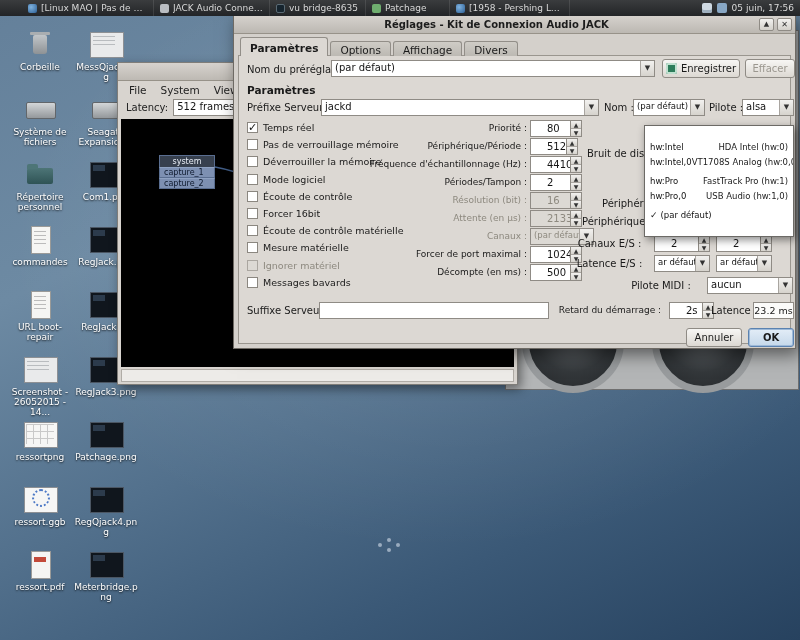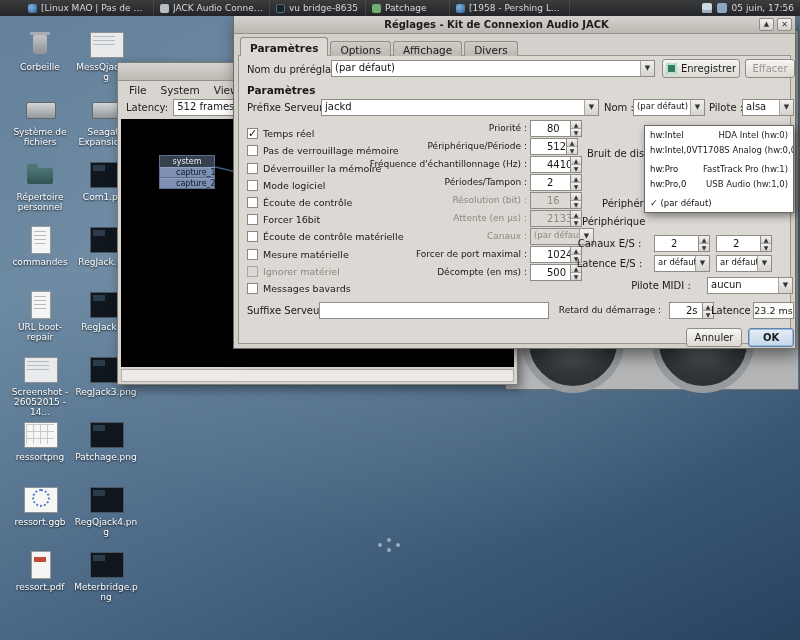--- a/index.html
+++ b/index.html
@@ -87,21 +87,21 @@
   .jack { position:absolute; left:117px; top:62px; width:401px; height:323px; z-index:8;
     background:#d8d4cf; border:1px solid #7f7d79; box-shadow:3px 4px 10px rgba(0,0,0,.45); }
   .jack-title { height:18px; background:linear-gradient(#d7d3ce,#bdb9b3); border-bottom:1px solid #979289; }
   .jack-menu { height:17px; display:flex; align-items:center; font-size:10.5px; color:#222; padding-left:4px; }
   .jack-menu span { padding:0 7px; }
   .jack-tools { height:19px; display:flex; align-items:center; font-size:10px; color:#222; padding-left:8px; gap:5px; }
   .jack-canvas { position:absolute; left:3px; right:3px; top:56px; bottom:17px; background:#000; overflow:hidden; }
   .jack-status { position:absolute; left:3px; right:3px; bottom:2px; height:13px; background:#edebe8; border:1px solid #b0aca6; }
   .node { position:absolute; left:38px; top:36px; width:56px; font-size:8px; }
   .node-title { background:#37404e; color:#e8edf5; text-align:center; padding:1px 0; border:1px solid #5a6e90; border-bottom:none; }
-  .node-port { background:#7d90b2; color:#0e1a2e; padding:0 16px; border:1px solid #5a6e90; border-top:1px solid #8fa2c2; }
+  .node-port { background:#7d90b2; color:#0e1a2e; padding:0 4px; border:1px solid #5a6e90; border-top:1px solid #8fa2c2; }
   .cable { position:absolute; left:0; top:0; }
 
   
   .vu { position:absolute; left:505px; top:30px; width:294px; height:360px; z-index:5;
     background:#b3b5b6; border:1px solid #6f6f6f; }
   .speaker { position:absolute; width:102px; height:102px; border-radius:50%;
     background:radial-gradient(circle at 50% 42%, #6a6f73 0%, #34383b 55%, #24272a 100%);
     border:7px solid #989b9d; }
 
   
@@ -118,34 +118,34 @@
   .tab { padding:2px 9px 1px; border:1px solid #928e88; border-bottom:none; border-radius:3px 3px 0 0;
     background:linear-gradient(#cfccc6,#bcb9b3); font-size:10.5px; margin-right:2px; height:15px; line-height:13px; }
   .tab.active { background:#dcd8d3; height:19px; line-height:17px; font-weight:bold; }
   .dcontent { position:absolute; left:4px; right:4px; top:40px; bottom:4px; border:1px solid #9a968f; background:#dcd8d3; }
   .lbl { position:absolute; font-size:10px; color:#1a1a1a; white-space:nowrap; }
   .lbl.r { text-align:center; }
   .lbl.dim { color:#8d897f; }
   .section { position:absolute; left:8px; top:28px; font-weight:bold; font-size:10.5px; }
   .save-ic { width:11px; height:11px; background:#2e7d5b; border-radius:2px; box-shadow:inset 0 0 0 2px #bfe0cf; }
   .cbcol { position:absolute; left:8px; top:66px; width:235px; }
-  .cbrow { height:17.2px; display:flex; align-items:flex-end; gap:5px; font-size:9.5px; }
+  .cbrow { height:17.2px; display:flex; align-items:flex-start; gap:5px; font-size:9.5px; }
   .cb { width:11px; height:11px; background:#fff; border:1px solid #8b8780; flex:none; position:relative; }
   .cb.checked::after { content:"✓"; position:absolute; left:0; top:-2px; font-size:11px; color:#111; }
   .cb.cbdis { background:#dcd9d4; border-color:#aaa6a0; }
   .cbrow.rowdis { color:#8d897f; }
   .prow-label { position:absolute; left:110px; width:178px; text-align:right; font-size:9px; white-space:nowrap; }
   .readout { position:absolute; height:17px; background:#fbfbfa; border:1px solid #8f8b85; font-size:9.5px;
     text-align:center; line-height:15px; }
   .sinput { position:absolute; height:17px; background:#fff; border:1px solid #8f8b85; font-size:10px; padding:0 3px; font-family:inherit; }
   .dbtn { position:absolute; height:19px; }
   .btn-ok { background:linear-gradient(#e3edf7,#c5d8ea); border-color:#5b82b0; box-shadow:0 0 0 1px #9db9d8 inset; font-weight:bold; }
   
   .popup { position:absolute; left:405px; top:69px; width:150px; z-index:40; background:#fff;
-    border:1px solid #6c6a66; box-shadow:2px 3px 8px rgba(0,0,0,.45); padding:1px 0; }
+    border:1px solid #6c6a66; box-shadow:2px 3px 8px rgba(0,0,0,.45); padding:13px 0; }
   .pitem { height:15.5px; display:flex; align-items:center; padding:0 5px; font-size:8.5px; white-space:nowrap; overflow:hidden; }
   .pname { color:#111; }
   .pdesc { margin-left:auto; color:#222; text-align:right; }
   .check-glyph::after { content:"✓"; font-size:9px; margin-right:3px; }
 
   
   .dots { position:absolute; left:378px; top:538px; width:30px; height:16px; z-index:2; }
   .dots i { position:absolute; width:4px; height:4px; border-radius:50%; background:rgba(225,235,245,.55); }
 </style>
 </head>

